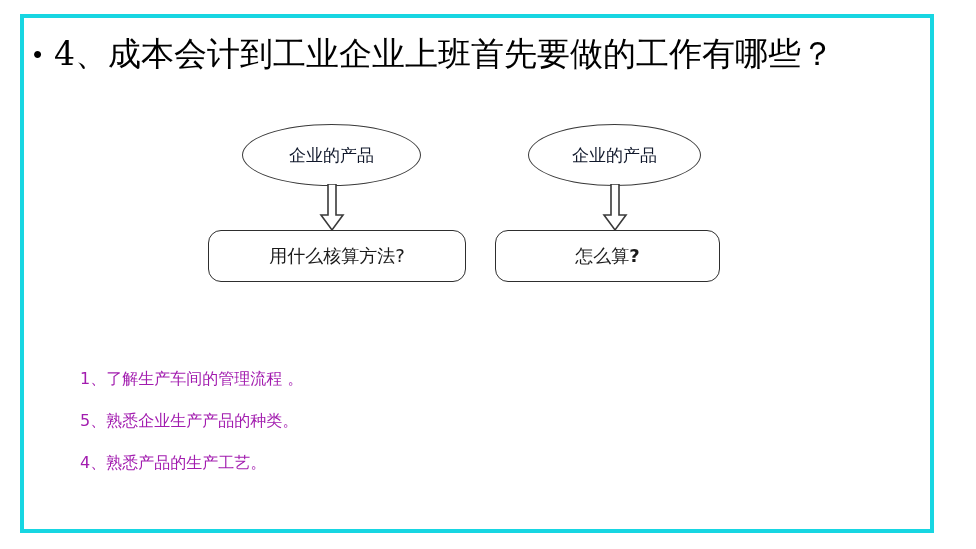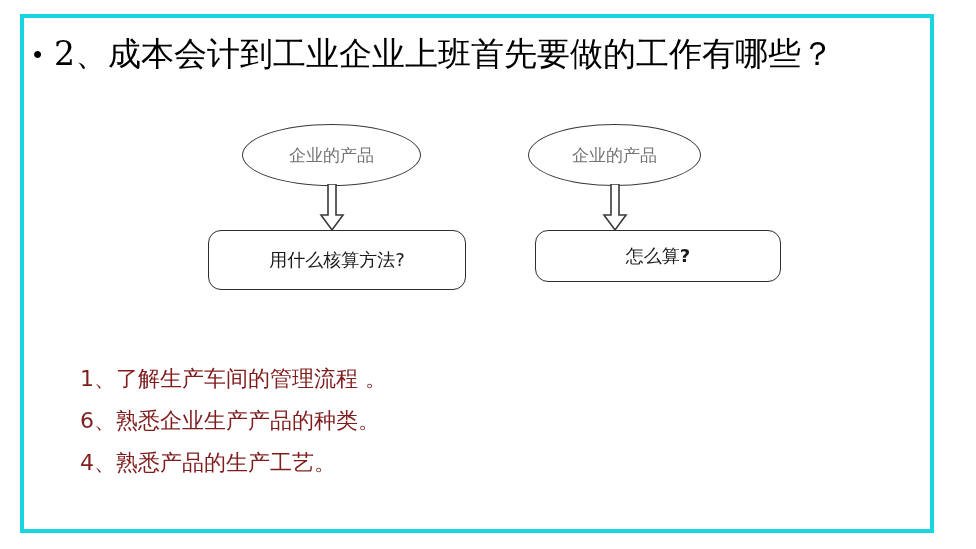--- a/index.html
+++ b/index.html
@@ -80,21 +80,21 @@
     border-radius: 50%;
     background: #ffffff;
     display: flex;
     align-items: center;
     justify-content: center;
     box-sizing: border-box;
   }
   .ellipse-label {
     font-family: "DejaVu Sans", "Liberation Sans", sans-serif;
     font-size: 17px;
-    color: #737373;
+    color: #0f172a;
     white-space: nowrap;
   }
 
   .box-node {
     position: absolute;
     border: 1.6px solid #2e2e2e;
     border-radius: 13px;
     background: #ffffff;
     display: flex;
     align-items: center;
@@ -113,71 +113,71 @@
 
   
   #answer-list {
     position: absolute;
     left: 80px;
     top: 358px;
     width: 700px;
   }
   .answer-item {
     font-family: "DejaVu Sans", "Liberation Sans", sans-serif;
-    font-size: 22px;
+    font-size: 16px;
     line-height: 42px;
-    color: #7f1d1d;
+    color: #a21caf;
     white-space: nowrap;
   }
 </style>
 </head>
 <body>
 
 <div id="slide">
 
   <div id="slide-frame" style="border-color: rgb(23, 214, 226);"></div>
 
   <div id="title-row">
     <span id="title-bullet">•</span>
-    <span id="title-text">2、成本会计到工业企业上班首先要做的工作有哪些？</span>
+    <span id="title-text">4、成本会计到工业企业上班首先要做的工作有哪些？</span>
   </div>
 
   <div id="diagram">
 
     <div class="node-group">
 
       <div class="ellipse-node" style="left:242px; top:124px; width:179px; height:62px;">
         <span class="ellipse-label">企业的产品</span>
       </div>
 
       <svg class="block-arrow" style="left:316px; top:184px;" width="32" height="50" viewBox="0 0 32 50">
         <path d="M12 0 L12 31 L5 31 L16 46 L27 31 L20 31 L20 0 Z" fill="#ffffff" stroke="#3a3a3a" stroke-width="1.6" stroke-linejoin="miter"></path>
       </svg>
 
-      <div class="box-node" style="left:208px; top:230px; width:258px; height:60px;">
+      <div class="box-node" style="left:208px; top:230px; width:258px; height:52px;">
         <span class="box-label">用什么核算方法?</span>
       </div>
     </div>
 
     <div class="node-group">
 
       <div class="ellipse-node" style="left:528px; top:124px; width:173px; height:62px;">
         <span class="ellipse-label">企业的产品</span>
       </div>
 
       <svg class="block-arrow" style="left:599px; top:184px;" width="32" height="50" viewBox="0 0 32 50">
         <path d="M12 0 L12 31 L5 31 L16 46 L27 31 L20 31 L20 0 Z" fill="#ffffff" stroke="#3a3a3a" stroke-width="1.6" stroke-linejoin="miter"></path>
       </svg>
 
-      <div class="box-node" style="left:495px; top:230px; width:246px; height:52px;margin-left:40px;">
+      <div class="box-node" style="left:495px; top:230px; width:225px; height:52px;">
         <span class="box-label"><span>怎么算</span><span class="q-bold">?</span></span>
       </div>
     </div>
 
   </div>
 
   <div id="answer-list">
     <div class="answer-item">1、了解生产车间的管理流程 。</div>
-    <div class="answer-item">6、熟悉企业生产产品的种类。</div>
+    <div class="answer-item">5、熟悉企业生产产品的种类。</div>
     <div class="answer-item">4、熟悉产品的生产工艺。</div>
   </div>
 
 </div>
 
 </body></html>

